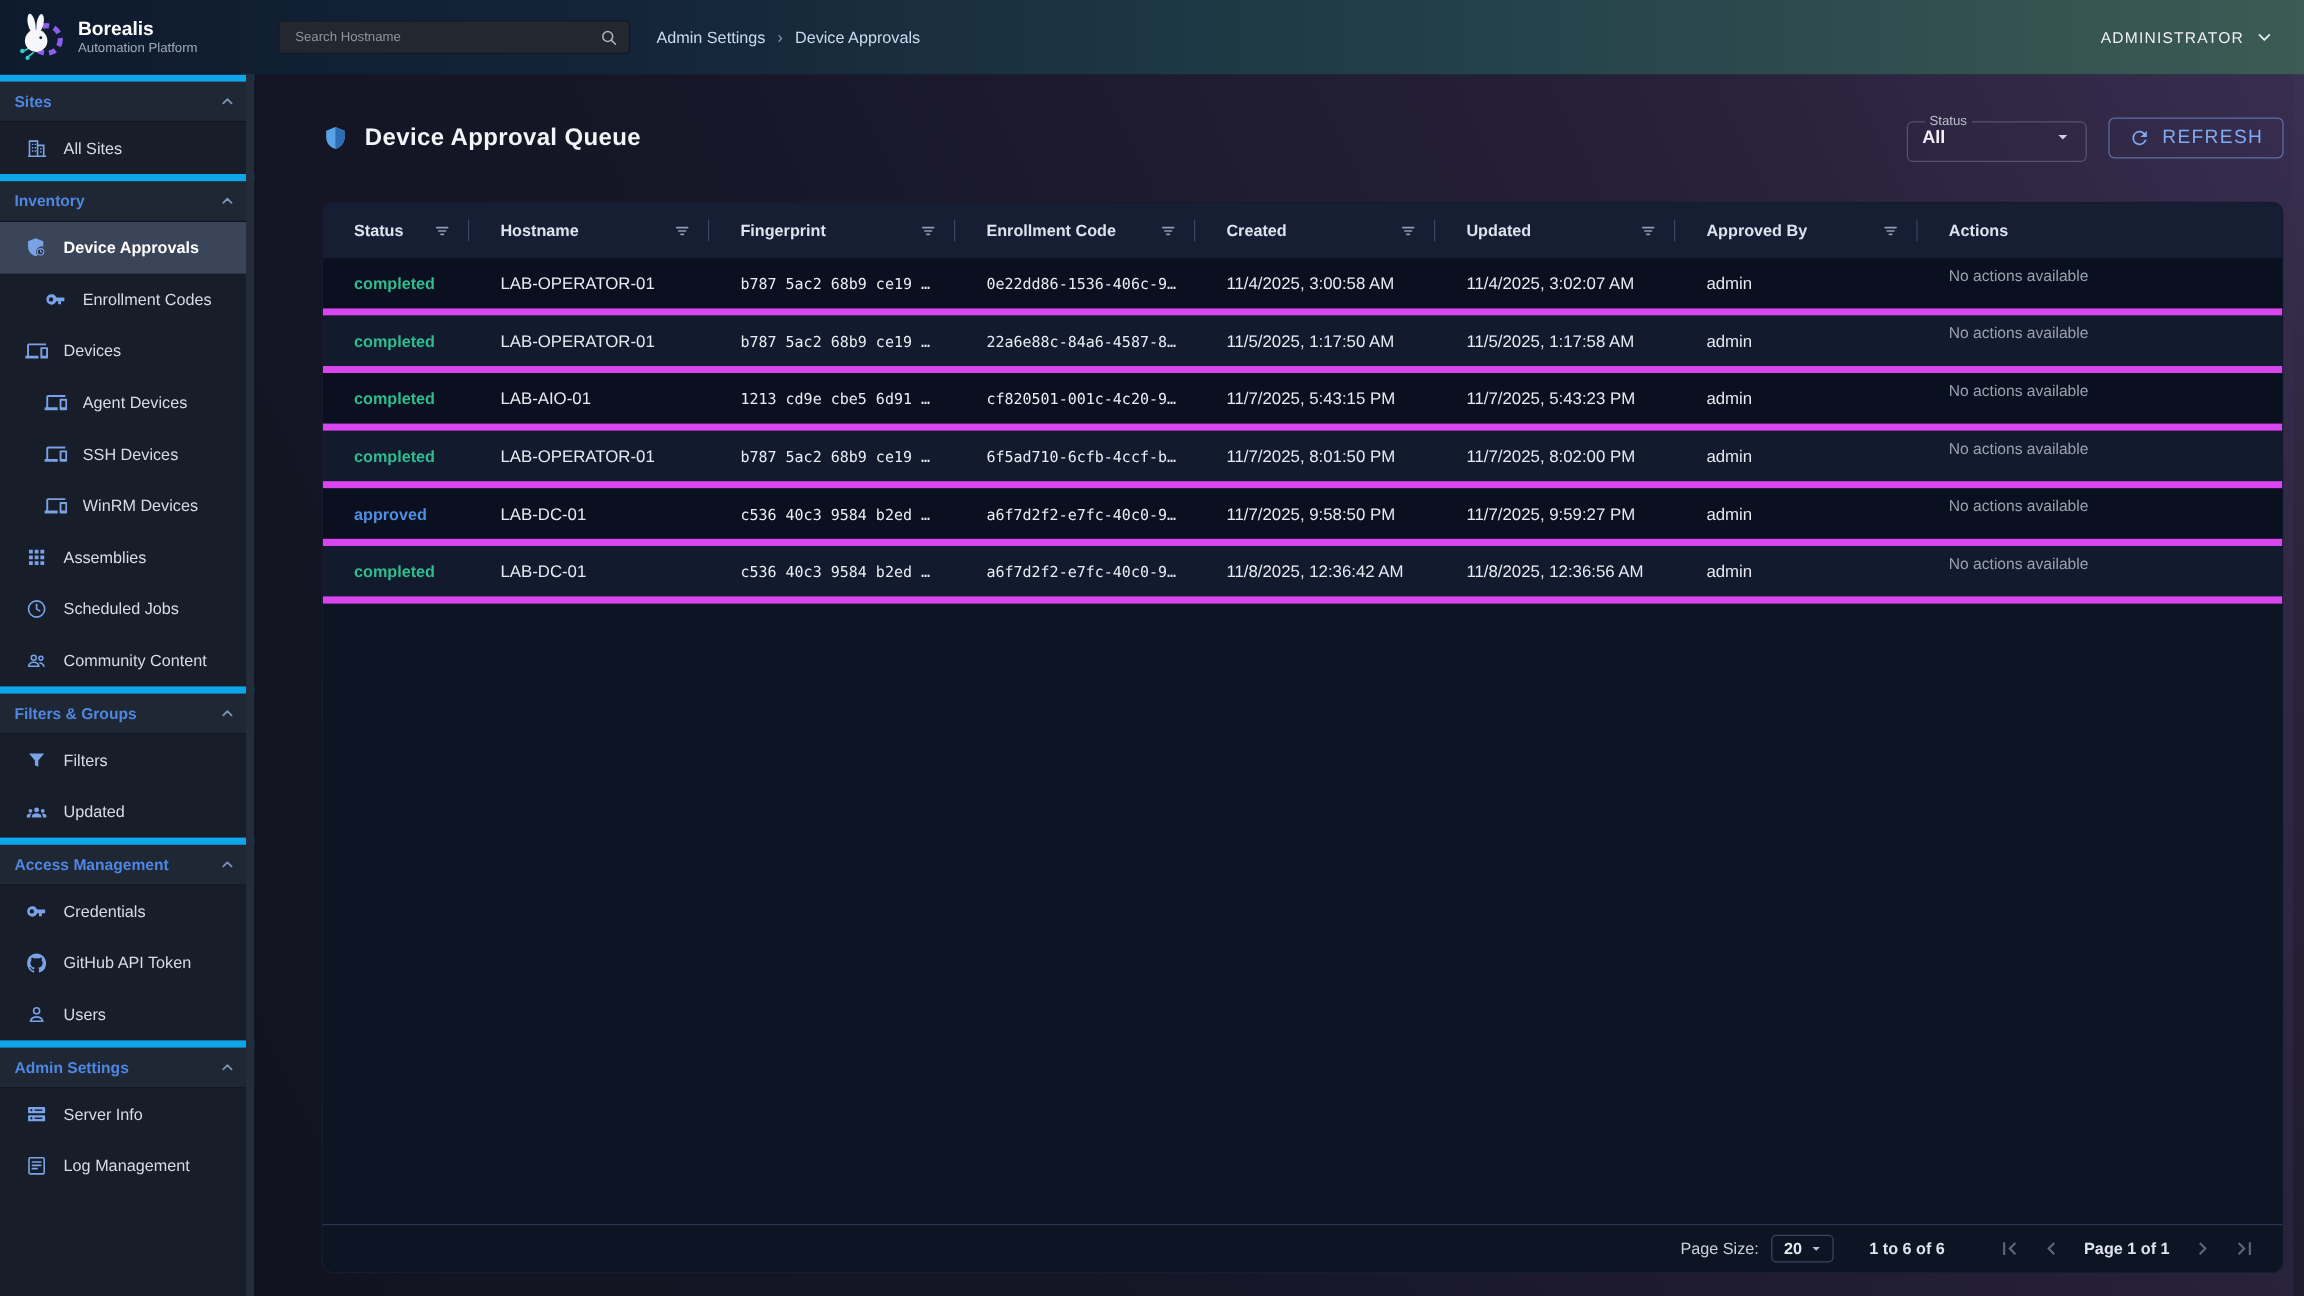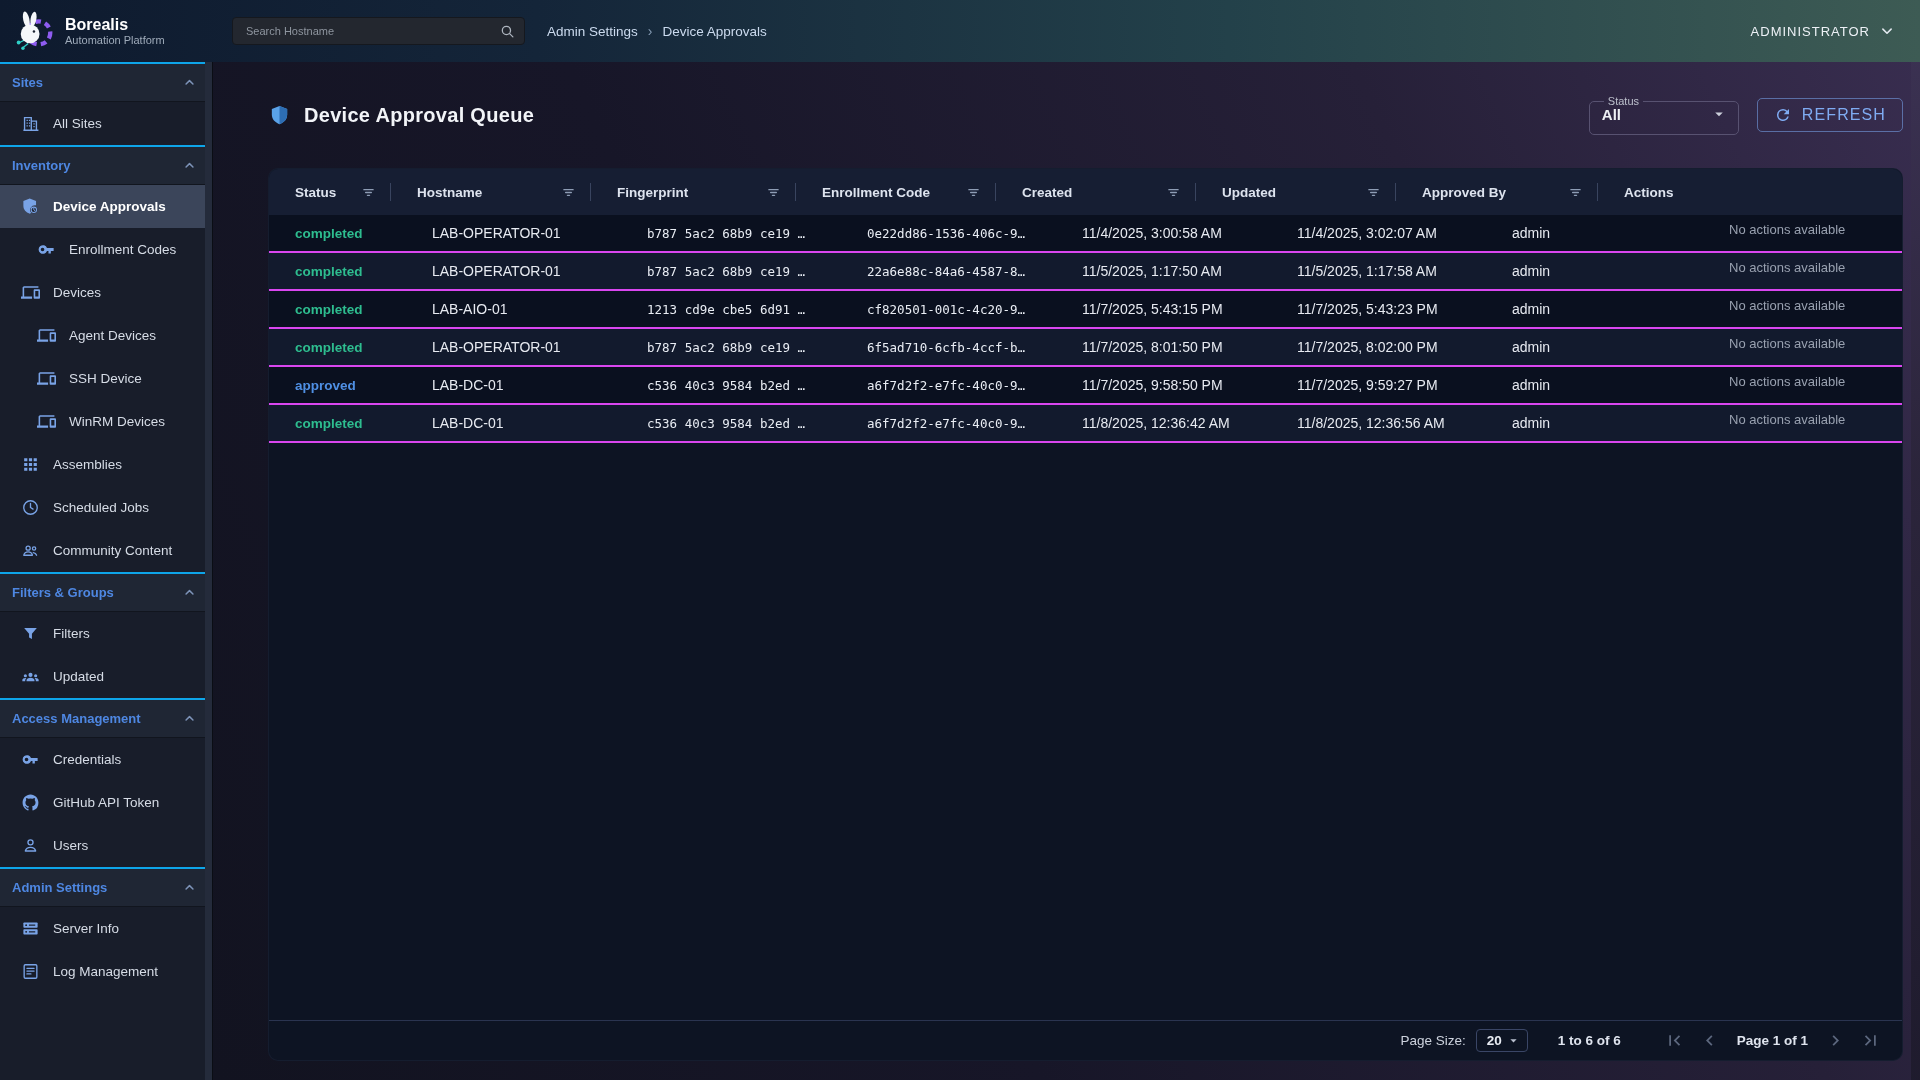--- a/index.html
+++ b/index.html
@@ -42,21 +42,21 @@
 
   
   #sidebar {
     width:213px; flex:0 0 213px; background:#181d2a; position:relative;
     border-right:1px solid #0a0d14; overflow:hidden;
   }
   #sidebarScroll { position:absolute; top:0; right:0; width:7px; height:100%; background:#242b3b; }
   .side-section {
     height:40px; display:flex; align-items:center; justify-content:space-between;
     padding:0 15px 0 12px; background:#1f2634;
-    border-top:2px solid #0ea5e9; border-bottom:1px solid #11151e;
+    border-top:6px solid #0ea5e9; border-bottom:1px solid #11151e;
     color:#4e87e2; font-weight:700; font-size:13px; cursor:pointer;
   }
   .side-chevron { width:15px; height:15px; color:#7d93b8; }
   .side-item { height:43px; display:flex; align-items:center; gap:13px; padding-left:21px; color:#d6dce6; font-size:13.5px; cursor:pointer; }
   .side-item.indent { padding-left:37px; }
   .side-item.selected { background:#3b455a; color:#ffffff; font-weight:700; }
   .side-icon { width:19px; height:19px; color:#79a3e6; flex:0 0 19px; }
 
   
   #main {
@@ -91,21 +91,21 @@
     --cols:122px 200px 205px 200px 200px 200px 202px 1fr;
     height:893px; flex:0 0 893px; background:#0d1423; border-radius:10px;
     border:1px solid rgba(125,145,195,.08);
     display:flex; flex-direction:column; overflow:hidden;
   }
   #thead { display:grid; grid-template-columns:var(--cols); height:46px; flex:0 0 46px; background:#161e33; }
   .th { position:relative; display:flex; align-items:center; justify-content:space-between; padding:0 14px 0 26px; }
   .th:not(:last-child)::after { content:""; position:absolute; right:0; top:14px; width:1px; height:18px; background:#39445f; }
   .th-label { font-size:13.5px; font-weight:700; color:#dde3ee; white-space:nowrap; }
   .th-filter { width:17px; height:17px; color:#8e9db5; cursor:pointer; }
-  .tr { display:grid; grid-template-columns:var(--cols); height:38px; align-items:center; border-bottom:2px solid #d946ef;gap:15px; }
+  .tr { display:grid; grid-template-columns:var(--cols); height:48px; align-items:center; border-bottom:6px solid #d946ef; }
   .tr.odd { background:#0a101f; }
   .tr.even { background:#121a2d; }
   .td { padding-left:26px; font-size:14px; color:#e7eaf1; white-space:nowrap; overflow:hidden; }
   .td-status { font-size:13.5px; font-weight:700; }
   .td-fingerprint, .td-enrollment { font-family:"DejaVu Sans Mono", monospace; font-size:12.5px; color:#e9edf4; }
   .td-actions { color:#99a1b0; font-size:13px; align-self:start; padding-top:7px; }
   #tfill { flex:1; }
   #pager {
     flex:0 0 40px; border-top:1px solid #2a3450; display:flex; align-items:center;
     justify-content:flex-end; padding-right:14px; color:#dfe4ee; font-size:13.5px;
@@ -228,21 +228,21 @@
           </svg>
         </span>
         <span>Agent Devices</span>
       </div>
       <div class="side-item indent">
         <span class="icon side-icon">
           <svg viewBox="0 0 24 24" fill="currentColor">
             <path d="M4 6h18V4H4c-1.1 0-2 .9-2 2v11H0v3h14v-3H4V6zm19 2h-6c-.55 0-1 .45-1 1v10c0 .55.45 1 1 1h6c.55 0 1-.45 1-1V9c0-.55-.45-1-1-1zm-1 9h-4v-7h4v7z"></path>
           </svg>
         </span>
-        <span>SSH Device</span>
+        <span>SSH Devices</span>
       </div>
       <div class="side-item indent">
         <span class="icon side-icon">
           <svg viewBox="0 0 24 24" fill="currentColor">
             <path d="M4 6h18V4H4c-1.1 0-2 .9-2 2v11H0v3h14v-3H4V6zm19 2h-6c-.55 0-1 .45-1 1v10c0 .55.45 1 1 1h6c.55 0 1-.45 1-1V9c0-.55-.45-1-1-1zm-1 9h-4v-7h4v7z"></path>
           </svg>
         </span>
         <span>WinRM Devices</span>
       </div>
       <div class="side-item">

